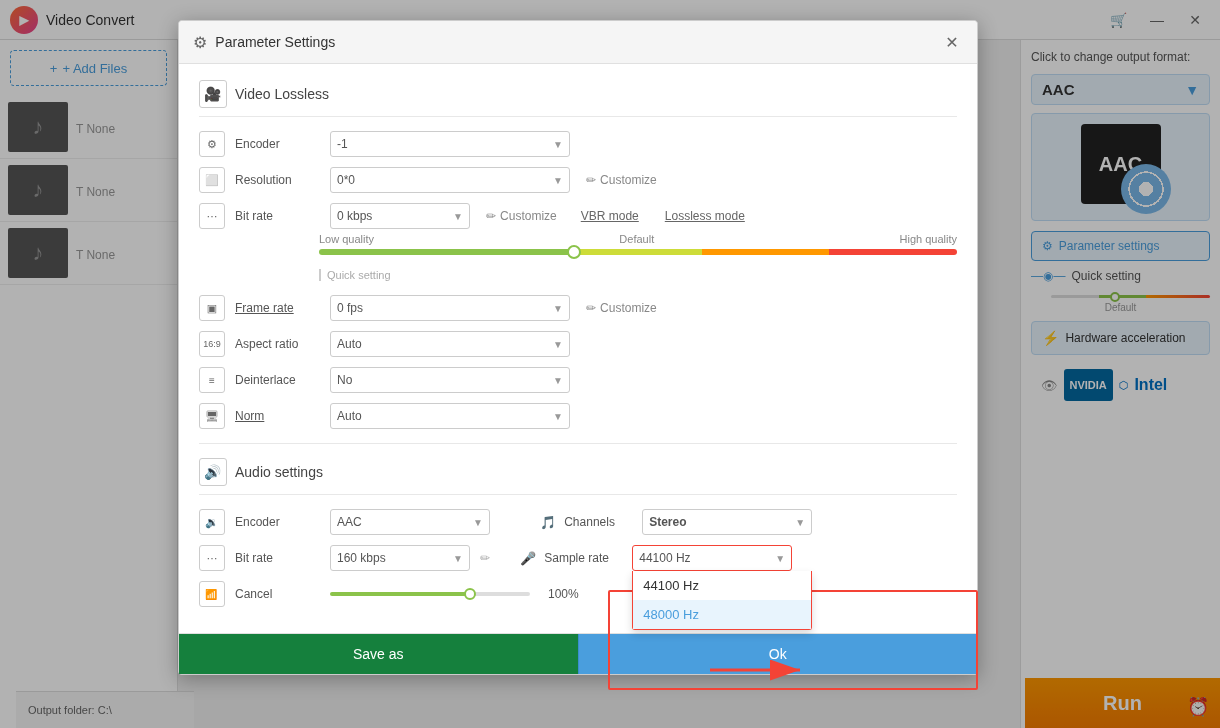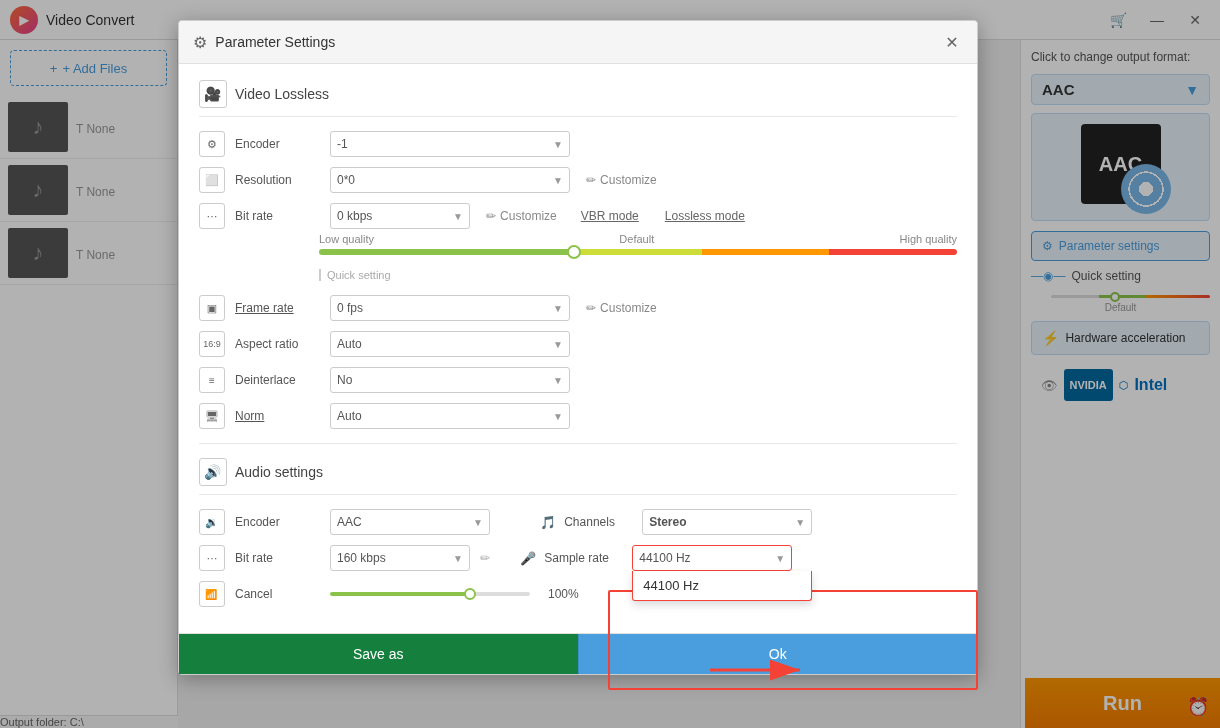--- a/index.html
+++ b/index.html
@@ -95,25 +95,25 @@
       color: #999; font-size: 22px;
     }
     .media-info { flex: 1; }
     .media-none {
       color: #999; font-size: 12px;
       margin-top: 3px;
     }
 
     .output-folder {
       position: absolute;
-      bottom: 0; left: 0;
+      bottom: 0; left: 16px;
       width: 178px;
       background: #f5f5f5;
       border-top: 1px solid #ddd;
-      padding: 0;
+      padding: 12px;
       font-size: 11px;
       color: #666;
     }
 
     
     .right-panel {
       position: absolute;
       top: 40px; right: 0;
       width: 200px;
       height: 688px;
@@ -717,20 +717,21 @@
       <div style="margin-left: 20px; display:flex; align-items:center; gap:8px; position:relative;">
         <span style="font-size:13px; color:#888;">🎤</span>
         <span class="form-label" style="width:80px;">Sample rate</span>
         <div class="sample-rate-container">
           <div class="form-select dropdown-open" style="min-width:160px;">
             <span>44100 Hz</span>
             <span class="select-arrow">▼</span>
           </div>
           <div class="dropdown-menu">
             <div class="dropdown-item">44100 Hz</div>
+            <div class="dropdown-item highlighted">48000 Hz</div>
           </div>
         </div>
       </div>
     </div>
 
     <div class="audio-form-row">
       <div class="form-icon" style="font-size:10px;">📶</div>
       <span class="form-label">Cancel</span>
       <div class="volume-track">
         <div class="volume-thumb"></div>

